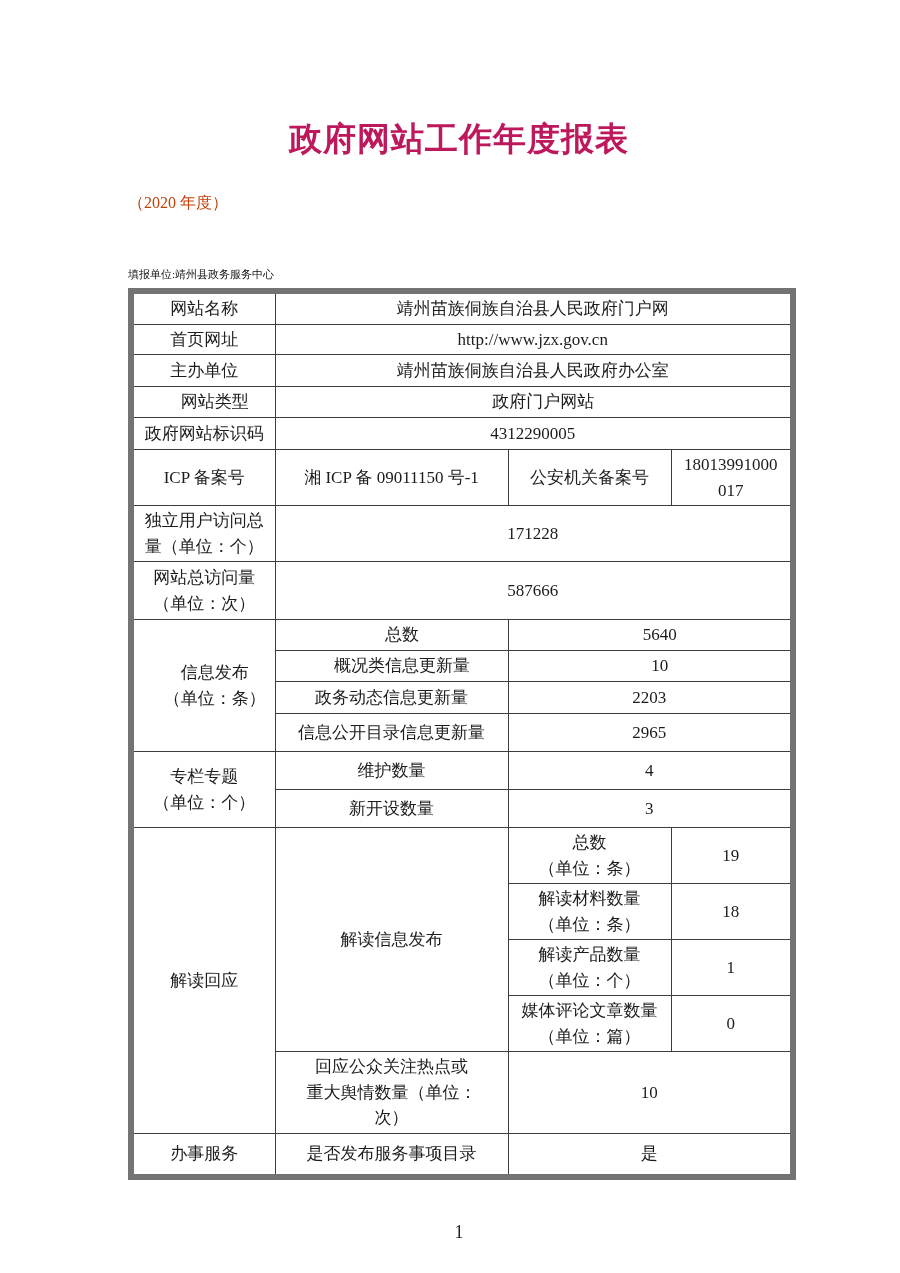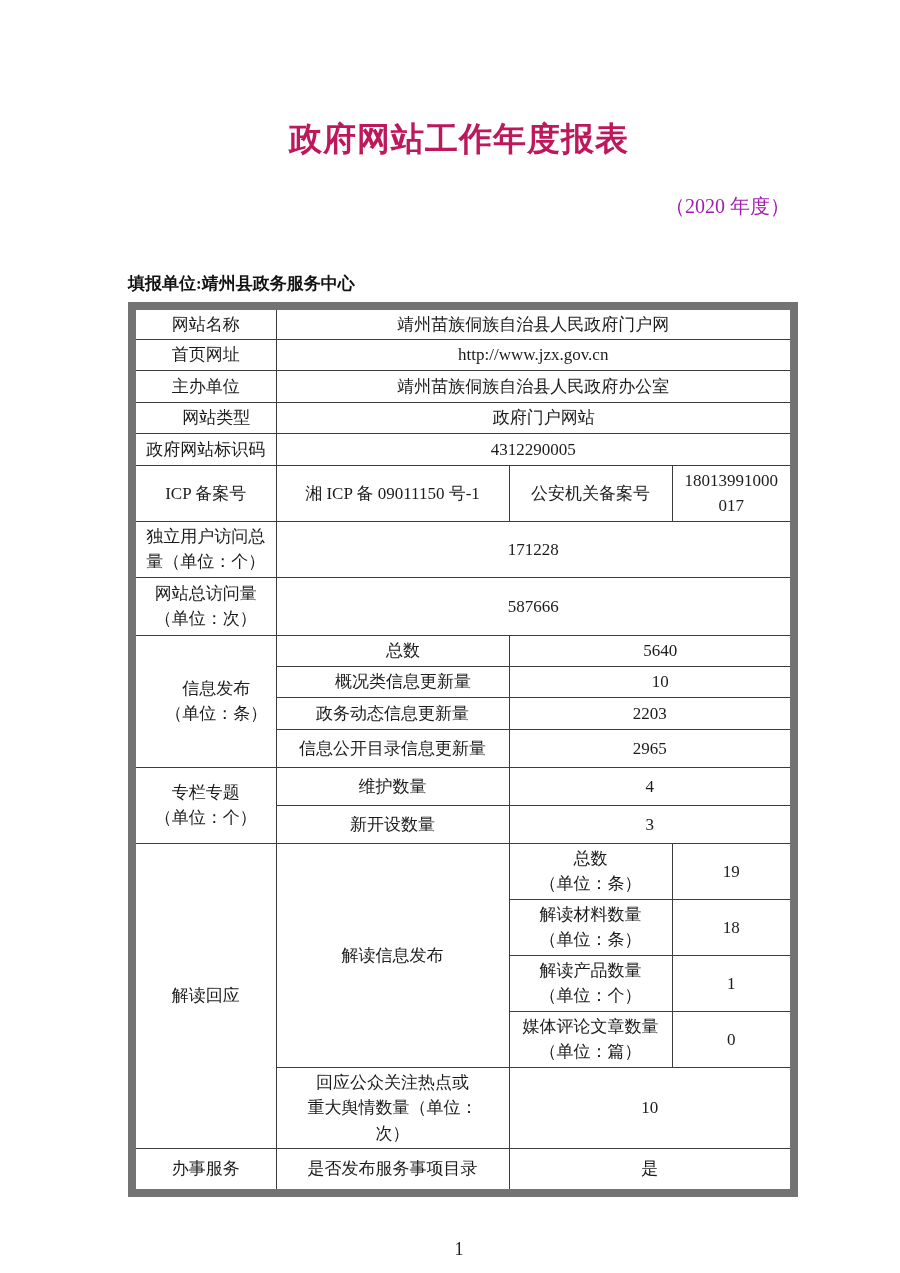--- a/index.html
+++ b/index.html
@@ -22,41 +22,41 @@
     font-family: "Liberation Sans", "DejaVu Sans", sans-serif;
     font-weight: bold;
     font-size: 33px;
     line-height: 1.1;
     letter-spacing: 1px;
     color: #be185d;
   }
 
   .doc-subtitle {
     margin-top: 36px;
-    text-align: right;
-    font-size: 20px;
+    text-align: left;
+    font-size: 16px;
     line-height: 1.3;
-    color: #a21caf;
+    color: #c2410c;
   }
 
   .reporting-unit {
     margin-top: 53px;
     text-align: left;
-    font-weight: bold;
-    font-size: 17px;
+    font-weight: normal;
+    font-size: 11px;
     line-height: 1.45;
     color: #111111;
   }
 
   table.report-table {
     margin-top: 5px;
     border-collapse: collapse;
     table-layout: fixed;
     width: 662px;
-    border: 8px solid #737373;
+    border: 6px solid #737373;
   }
   table.report-table td {
     border: 1px solid #3c3c3c;
     text-align: center;
     vertical-align: middle;
     font-size: 17px;
     line-height: 1.5;
     padding: 2px 4px;
     white-space: pre-line;
     font-weight: normal;

